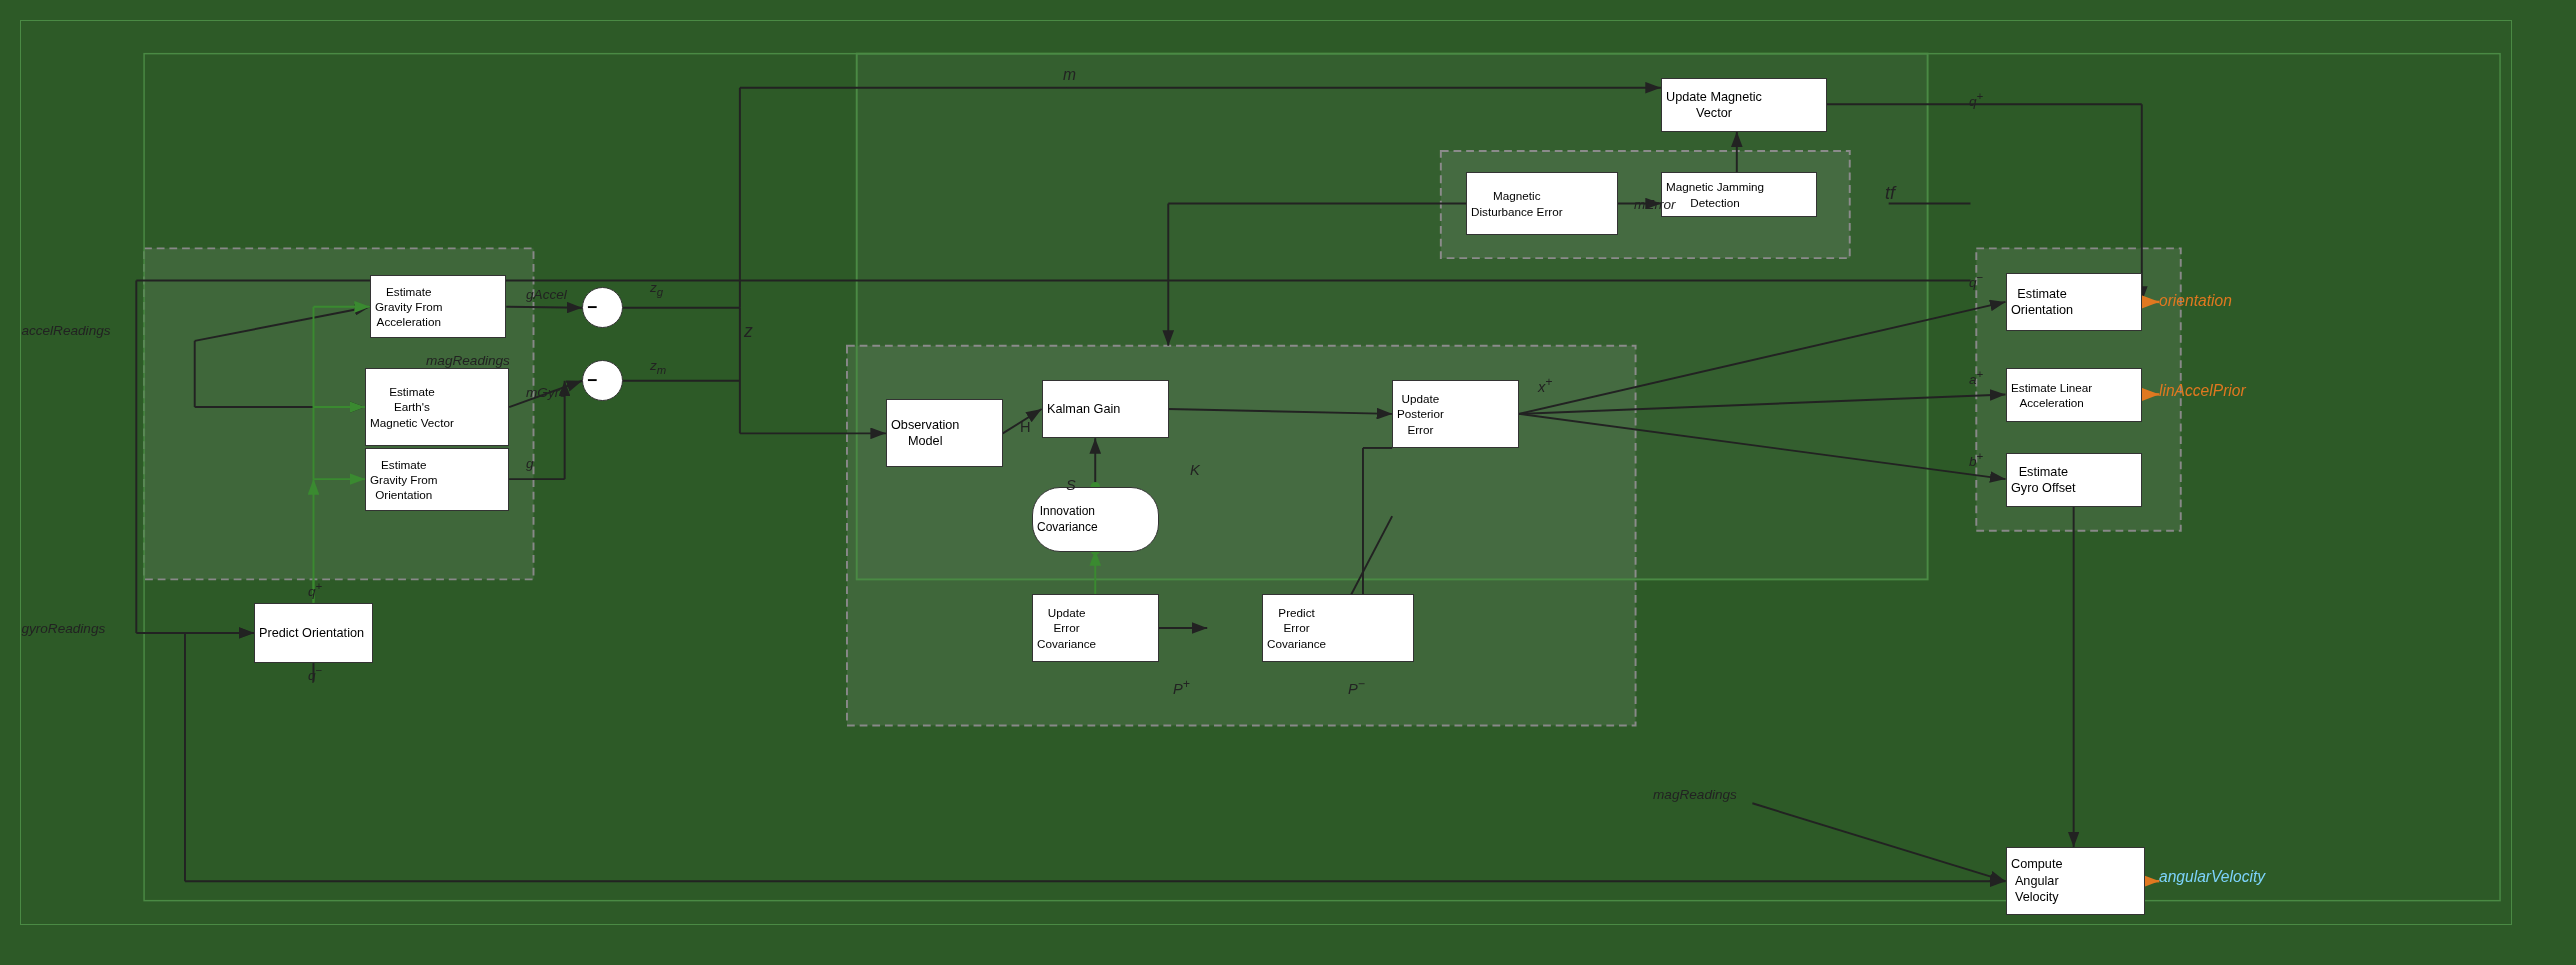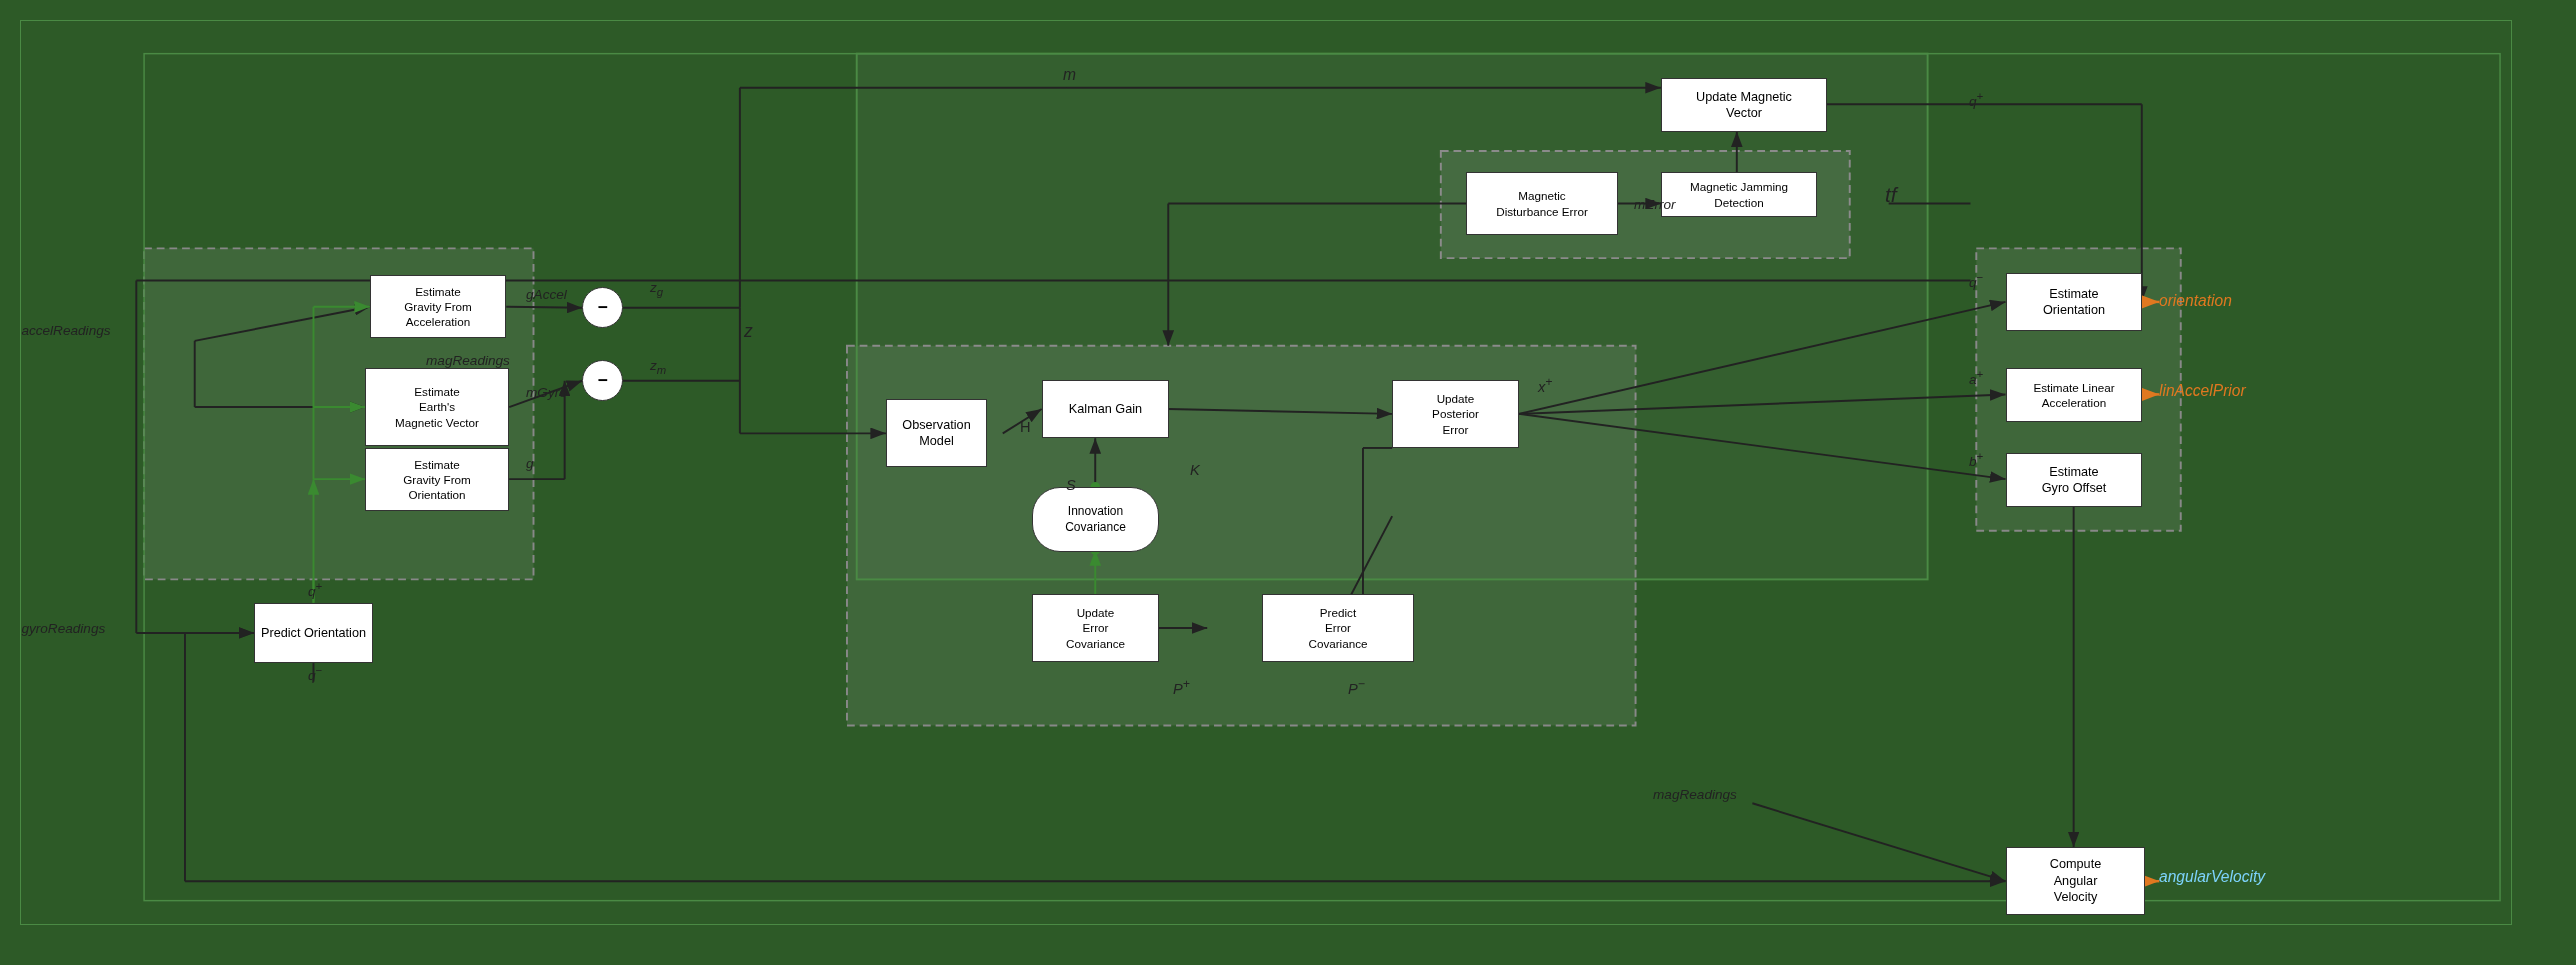--- a/index.html
+++ b/index.html
@@ -26,21 +26,20 @@
       border: 1.9px solid #4a8a44;
       background: transparent;
     }
     
     .block {
       position: absolute;
       background: white;
       border: 1.9px solid #333;
       display: flex;
       align-items: center;
-      justify-content: center;
       text-align: center;
       font-size: 12.7px;
       font-weight: normal;
       line-height: 1.3;
       padding: 4px;
     }
     .block.circle {
       border-radius: 50%;
     }
     
@@ -215,21 +214,21 @@
   </div>
 
   <div class="block circle" style="left:582px; top:287px; width:41px; height:41px; font-size:17.5px; font-weight:bold;">
     <span>−</span>
   </div>
 
   <div class="block circle" style="left:582px; top:360px; width:41px; height:41px; font-size:17.5px; font-weight:bold;">
     <span>−</span>
   </div>
 
-  <div class="block" style="left:886px; top:399px; width:101px; height:68px; font-size:12.7px;">
+  <div class="block" style="left:886px; top:399px; width:117px; height:68px; font-size:12.7px;">
     <span>Observation<br>Model</span>
   </div>
 
   <div class="block" style="left:1042px; top:380px; width:127px; height:58px; font-size:12.7px;">
     <span>Kalman Gain</span>
   </div>
 
   <div class="block" style="left:1032px; top:487px; width:127px; height:65px; font-size:12px;border-radius:28px;">
     <span>Innovation<br>Covariance</span>
   </div>
@@ -311,21 +310,21 @@
   <div class="label italic" style="left:1969px; top:271px; font-size:13.6px;">q<sup>−</sup></div>
 
   <div class="label italic" style="left:1969px; top:90px; font-size:13.6px;">q<sup>+</sup></div>
 
   <div class="label italic" style="left:1969px; top:368px; font-size:13.6px;">a<sup>+</sup></div>
 
   <div class="label italic" style="left:1969px; top:450px; font-size:13.6px;">b<sup>+</sup></div>
 
   <div class="label italic" style="left:1063px; top:66px; font-size:15.6px;"><i>m</i></div>
 
-  <div class="label italic" style="left:1885px; top:183px; font-size:21px;"><i>tf</i></div>
+  <div class="label italic" style="left:1885px; top:183px; font-size:18px;"><i>tf</i></div>
 
   <div class="label italic" style="left:1634px; top:197px; font-size:13.6px;"><i>mError</i></div>
 
   <div class="label italic" style="left:1653px; top:787px; font-size:13.6px;"><i>magReadings</i></div>
 
   <div class="label orange" style="left:2159px; top:292px; font-size:15.6px; color:#e07820; font-style:italic;">orientation</div>
 
   <div class="label orange" style="left:2159px; top:382px; font-size:15.6px; color:#e07820; font-style:italic;">linAccelPrior</div>
 
   <div class="label orange" style="left:2159px; top:868px; font-size:15.6px; color:#7dd3fc; font-style:italic;">angularVelocity</div>

